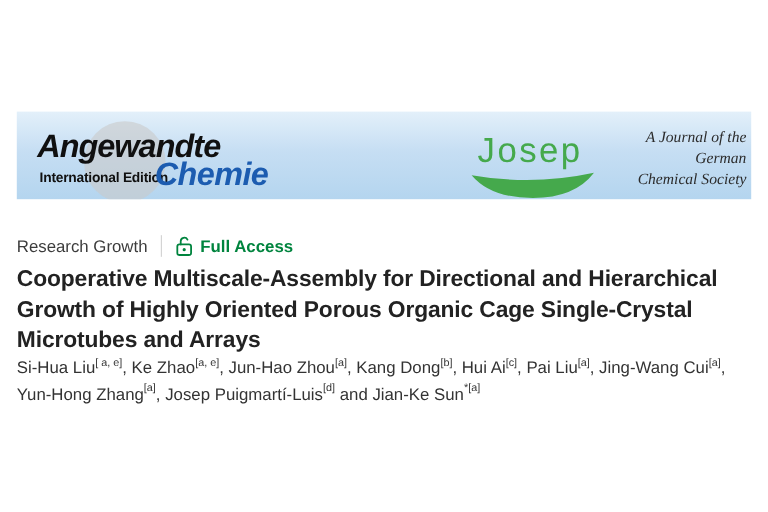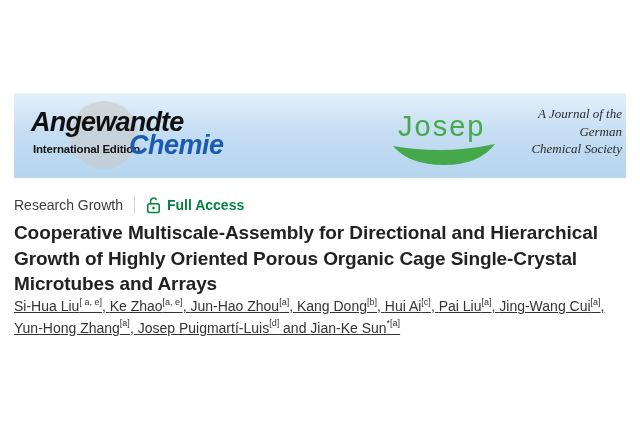--- a/index.html
+++ b/index.html
@@ -10,21 +10,21 @@
     height: 427px;
     background: #ffffff;
     overflow: hidden;
     font-family: "Liberation Sans", sans-serif;
   }
 
   
   .banner {
     position: absolute;
     left: 14px; top: 93px;
-    width: 612px; height: 85px;
+    width: 612px; height: 73px;
     background: linear-gradient(180deg, #e3f0fa 0%, #c6def3 45%, #b4d5ef 100%);
     overflow: hidden;
   }
   .logo-circle {
     position: absolute;
     left: 56px; top: 8px;
     width: 68px; height: 68px;
     border-radius: 50%;
     background: #c9c9c9;
     opacity: 0.6;
@@ -100,21 +100,20 @@
     letter-spacing: -0.1px;
     color: #222222;
   }
   .author-list {
     position: absolute;
     left: 14px; top: 296px;
     width: 614px;
     font-size: 14px;
     line-height: 21.5px;
     color: #333333;
-    text-decoration: underline;
   }
   .author-list sup {
     font-size: 9px;
     position: relative;
     top: -0.5px;
     vertical-align: super;
     line-height: 0;
   }
 </style>
 </head>

